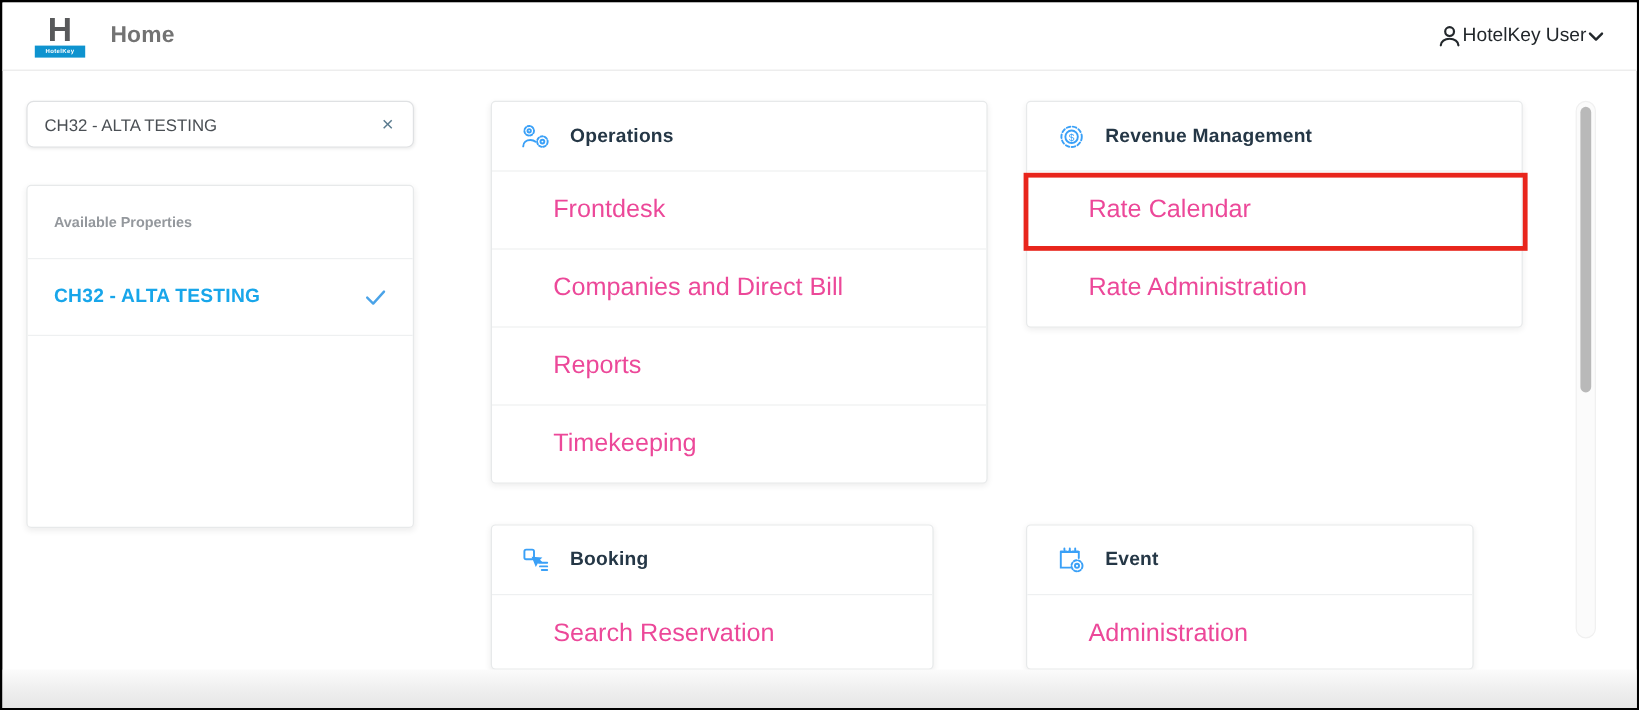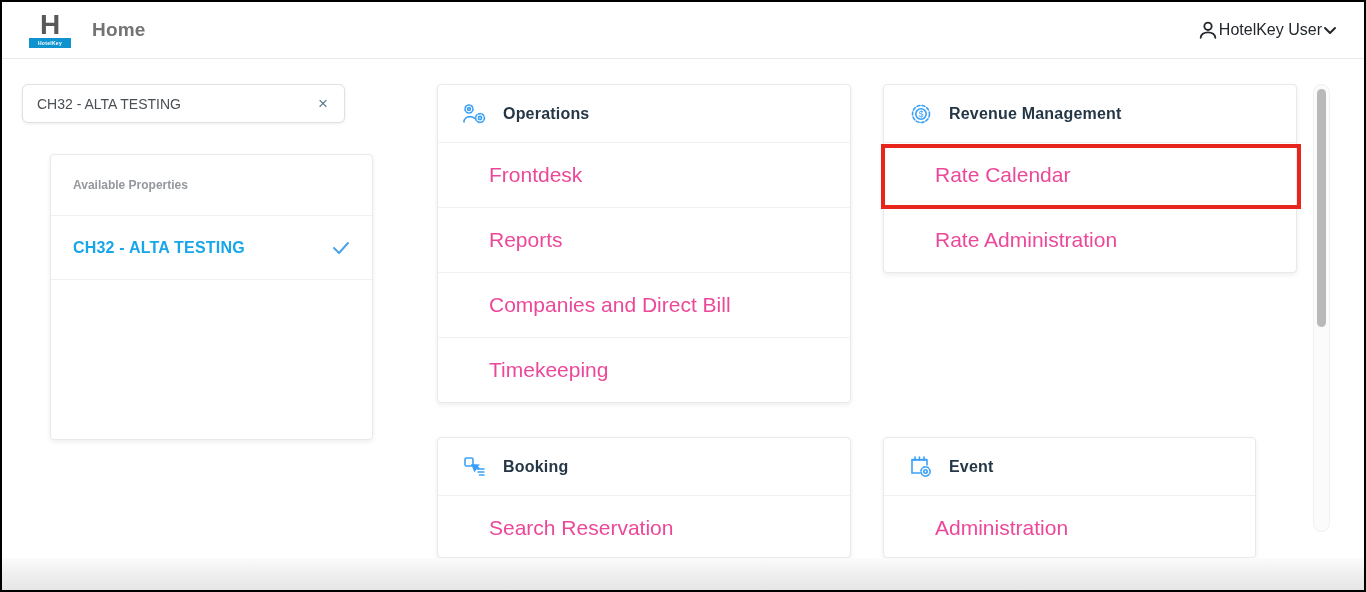--- a/index.html
+++ b/index.html
@@ -25,21 +25,20 @@
   .page-title { font-size:19px; font-weight:bold; color:#737373; letter-spacing:0.2px; }
   .topbar-right { margin-left:auto; display:flex; align-items:center; cursor:pointer; }
   .user-name { font-size:16px; color:#22272b; }
   .icon svg { display:block; }
   
   .card {
     position:absolute; background:#fff;
     border:1px solid #e7e9ea; border-radius:4px;
     box-shadow:0 2px 5px rgba(0,0,0,0.07);
     overflow:hidden;
-    margin-left:28px;
   }
   .card-header {
     height:57px; display:flex; align-items:center; gap:15px; padding:0 24px;
   }
   .card-header .section-title { font-size:16px; font-weight:bold; color:#253746; letter-spacing:0.2px; }
   .menu-row {
     height:65px; display:flex; align-items:center; padding:0 24px 0 51px;
     border-top:1px solid #eef0f1; font-size:21px; color:#ec4899; cursor:pointer;
     position:relative;
   }
@@ -61,21 +60,21 @@
     font-size:12px; font-weight:bold; color:#94989d; border-bottom:1px solid #eef0f1;
   }
   .prop-row {
     height:64px; display:flex; align-items:center; justify-content:space-between;
     padding:0 22px; border-bottom:1px solid #eef0f1; cursor:pointer;
   }
   .prop-name { font-size:16px; color:#18a6ea; font-weight:bold; letter-spacing:0.2px; }
   
   .ops-card { left:407px; top:82px; width:414px; height:319px; }
   .rev-card { left:853px; top:82px; width:414px; height:189px; overflow:visible; }
-  .booking-card { left:407px; top:435px; width:414px; height:121px; }
+  .booking-card { left:407px; top:435px; width:369px; height:121px; }
   .event-card { left:853px; top:435px; width:373px; height:121px; }
   .red-annotation {
     position:absolute; left:-3px; width:420px; top:59px; height:65px;
     border:4px solid #e8251c; pointer-events:none; z-index:5;
   }
   
   .scrollbar-track {
     position:absolute; left:1311px; top:82px; width:17px; height:448px;
     background:#fbfbfb; border:1px solid #f0f0f0; border-radius:9px;
   }
@@ -140,22 +139,22 @@
           <circle cx="7" cy="7" r="4" stroke-dasharray="2 1.4"></circle>
           <circle cx="7" cy="7" r="1.4"></circle>
           <path d="M2 20c0-3.3 2.6-5.4 6-5.4 1.7 0 3.2.5 4.3 1.5"></path>
           <circle cx="18" cy="16" r="4.4" stroke-dasharray="2.2 1.5"></circle>
           <circle cx="18" cy="16" r="1.6"></circle>
         </svg>
       </span>
       <span class="section-title">Operations</span>
     </div>
     <div class="menu-row">Frontdesk</div>
+    <div class="menu-row">Companies and Direct Bill</div>
     <div class="menu-row">Reports</div>
-    <div class="menu-row">Companies and Direct Bill</div>
     <div class="menu-row">Timekeeping</div>
   </div>
 
   <div class="card rev-card">
     <div class="card-header">
       <span class="icon">
         <svg width="26" height="26" viewBox="0 0 26 26" fill="none" stroke="#3aa0f7" stroke-width="1.6" stroke-linecap="round">
           <circle cx="13" cy="13" r="8.5" stroke-dasharray="3 2.1"></circle>
           <circle cx="13" cy="13" r="5.2"></circle>
           <text x="13" y="16.3" text-anchor="middle" font-size="8.5" fill="#3aa0f7" stroke="none" font-family="Liberation Sans, sans-serif">$</text>

